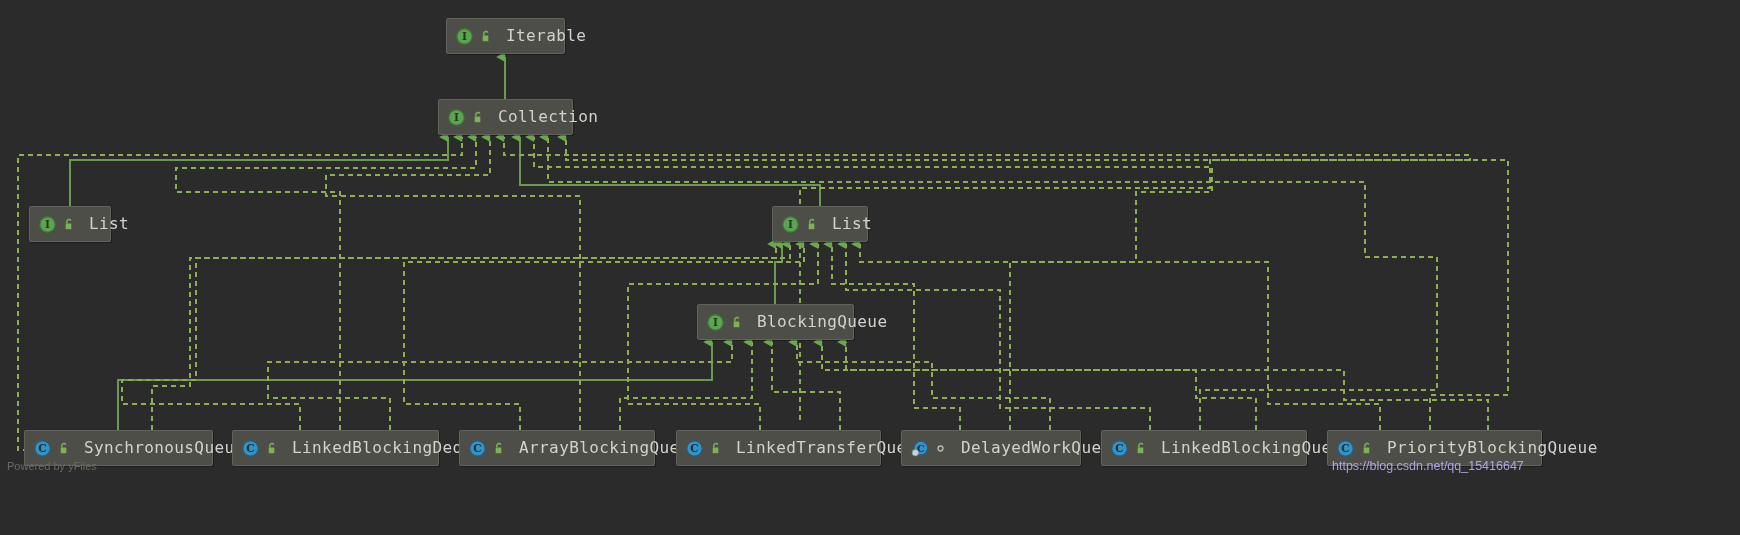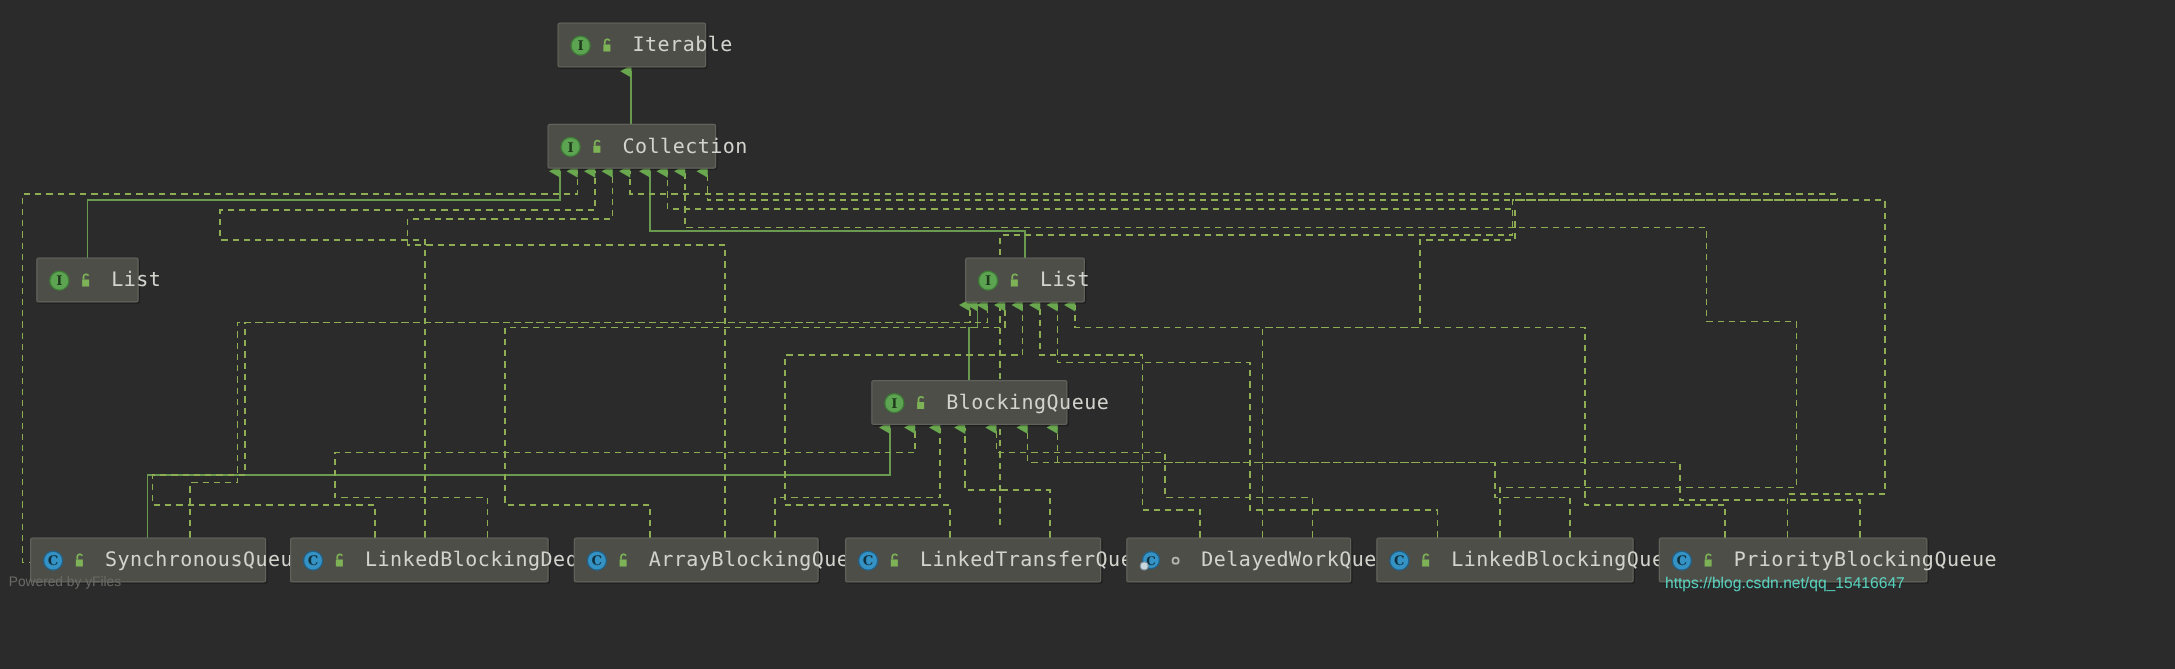--- a/index.html
+++ b/index.html
@@ -84,21 +84,21 @@
   #wm-yfiles {
     left: 7px;
     top: 460px;
     font-size: 11px;
     color: #6a6a66;
   }
   #wm-csdn {
     left: 1332px;
     top: 459px;
     font-size: 12.5px;
-    color: #5eead4;
+    color: #c4b5fd;
     opacity: 0.85;
   }
 </style>
 </head>
 <body>
 
 <div id="diagram-canvas">
 
   <svg id="edge-layer" viewBox="0 0 1740 535" width="1740" height="535">
     <defs>

